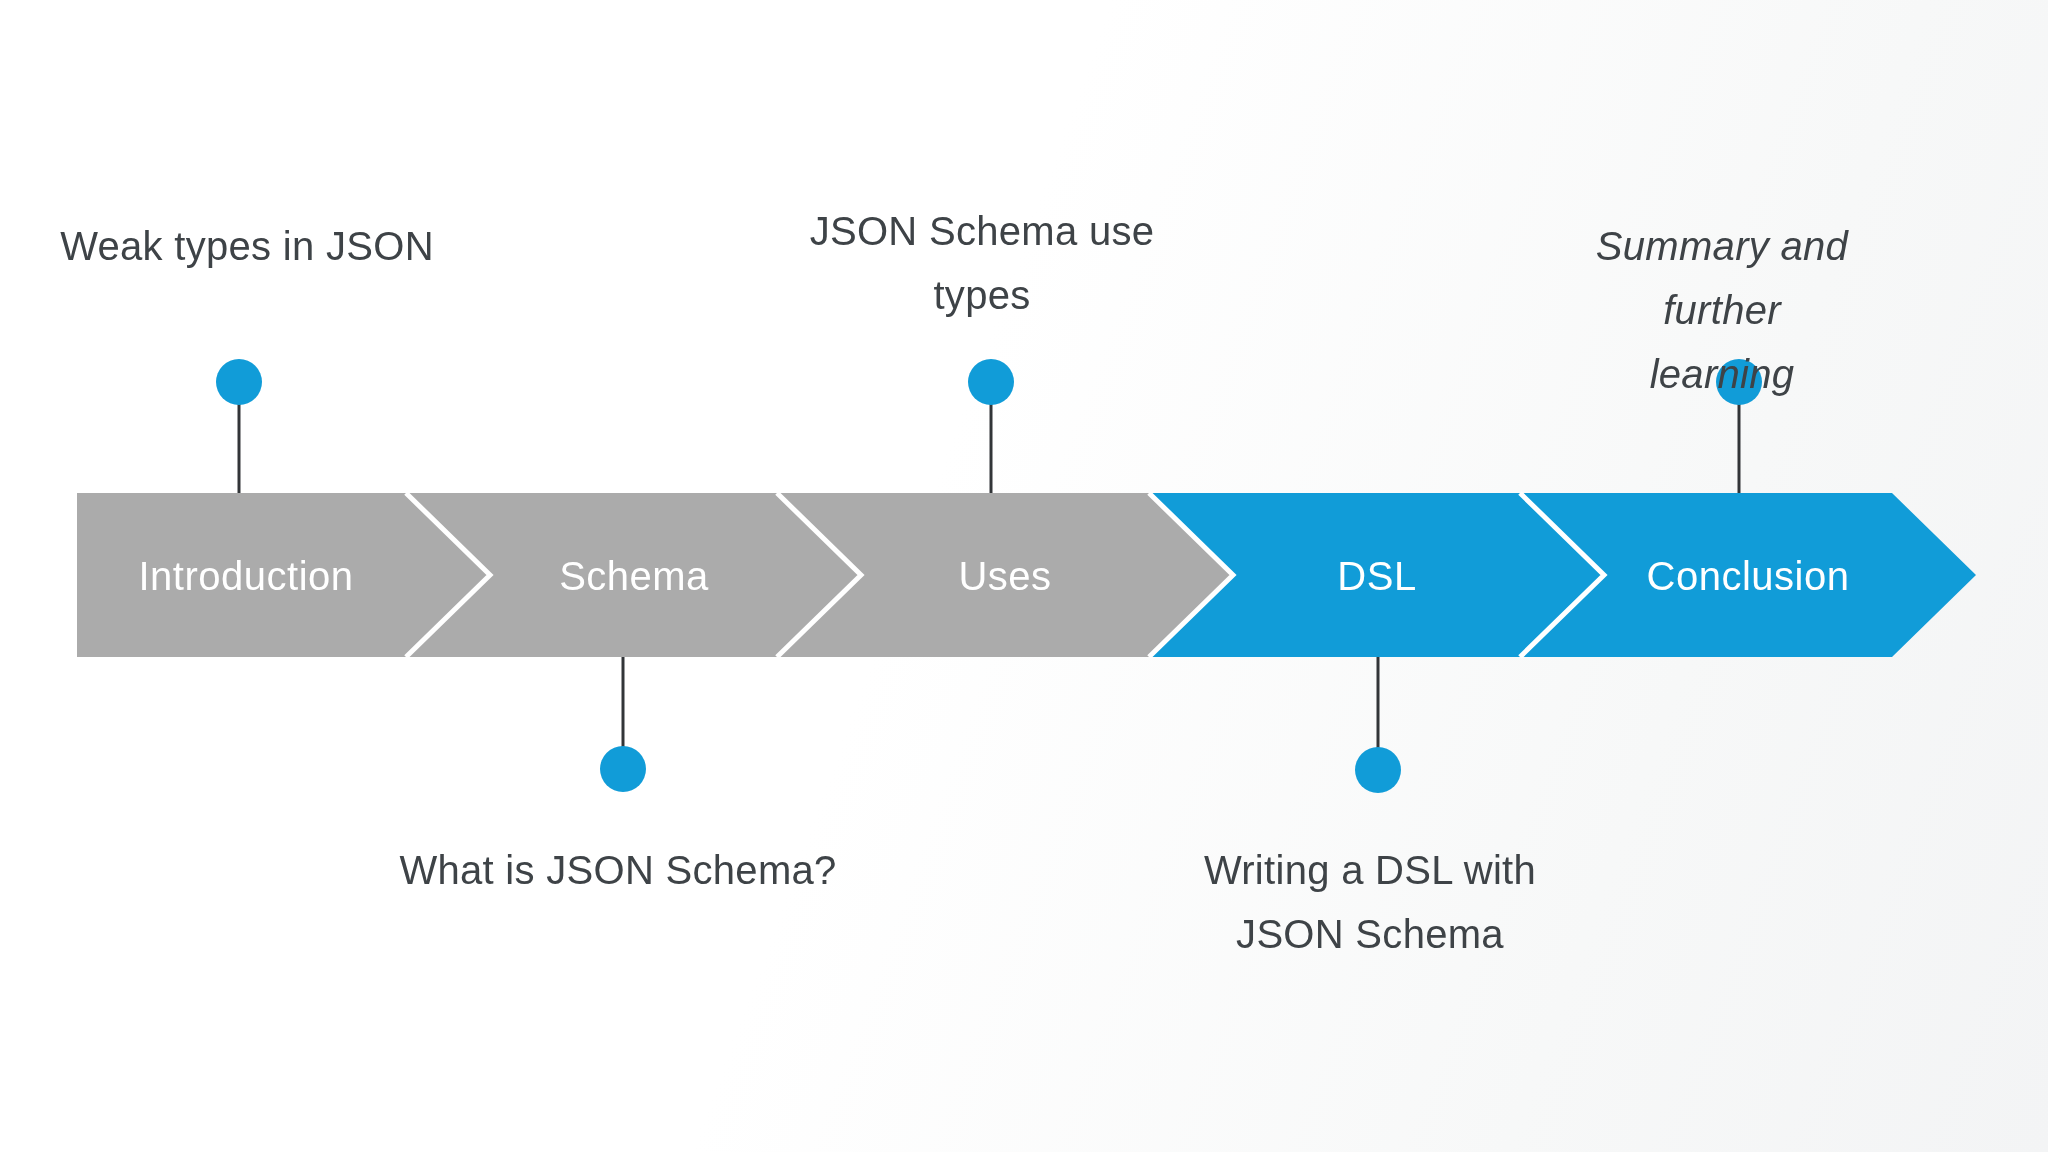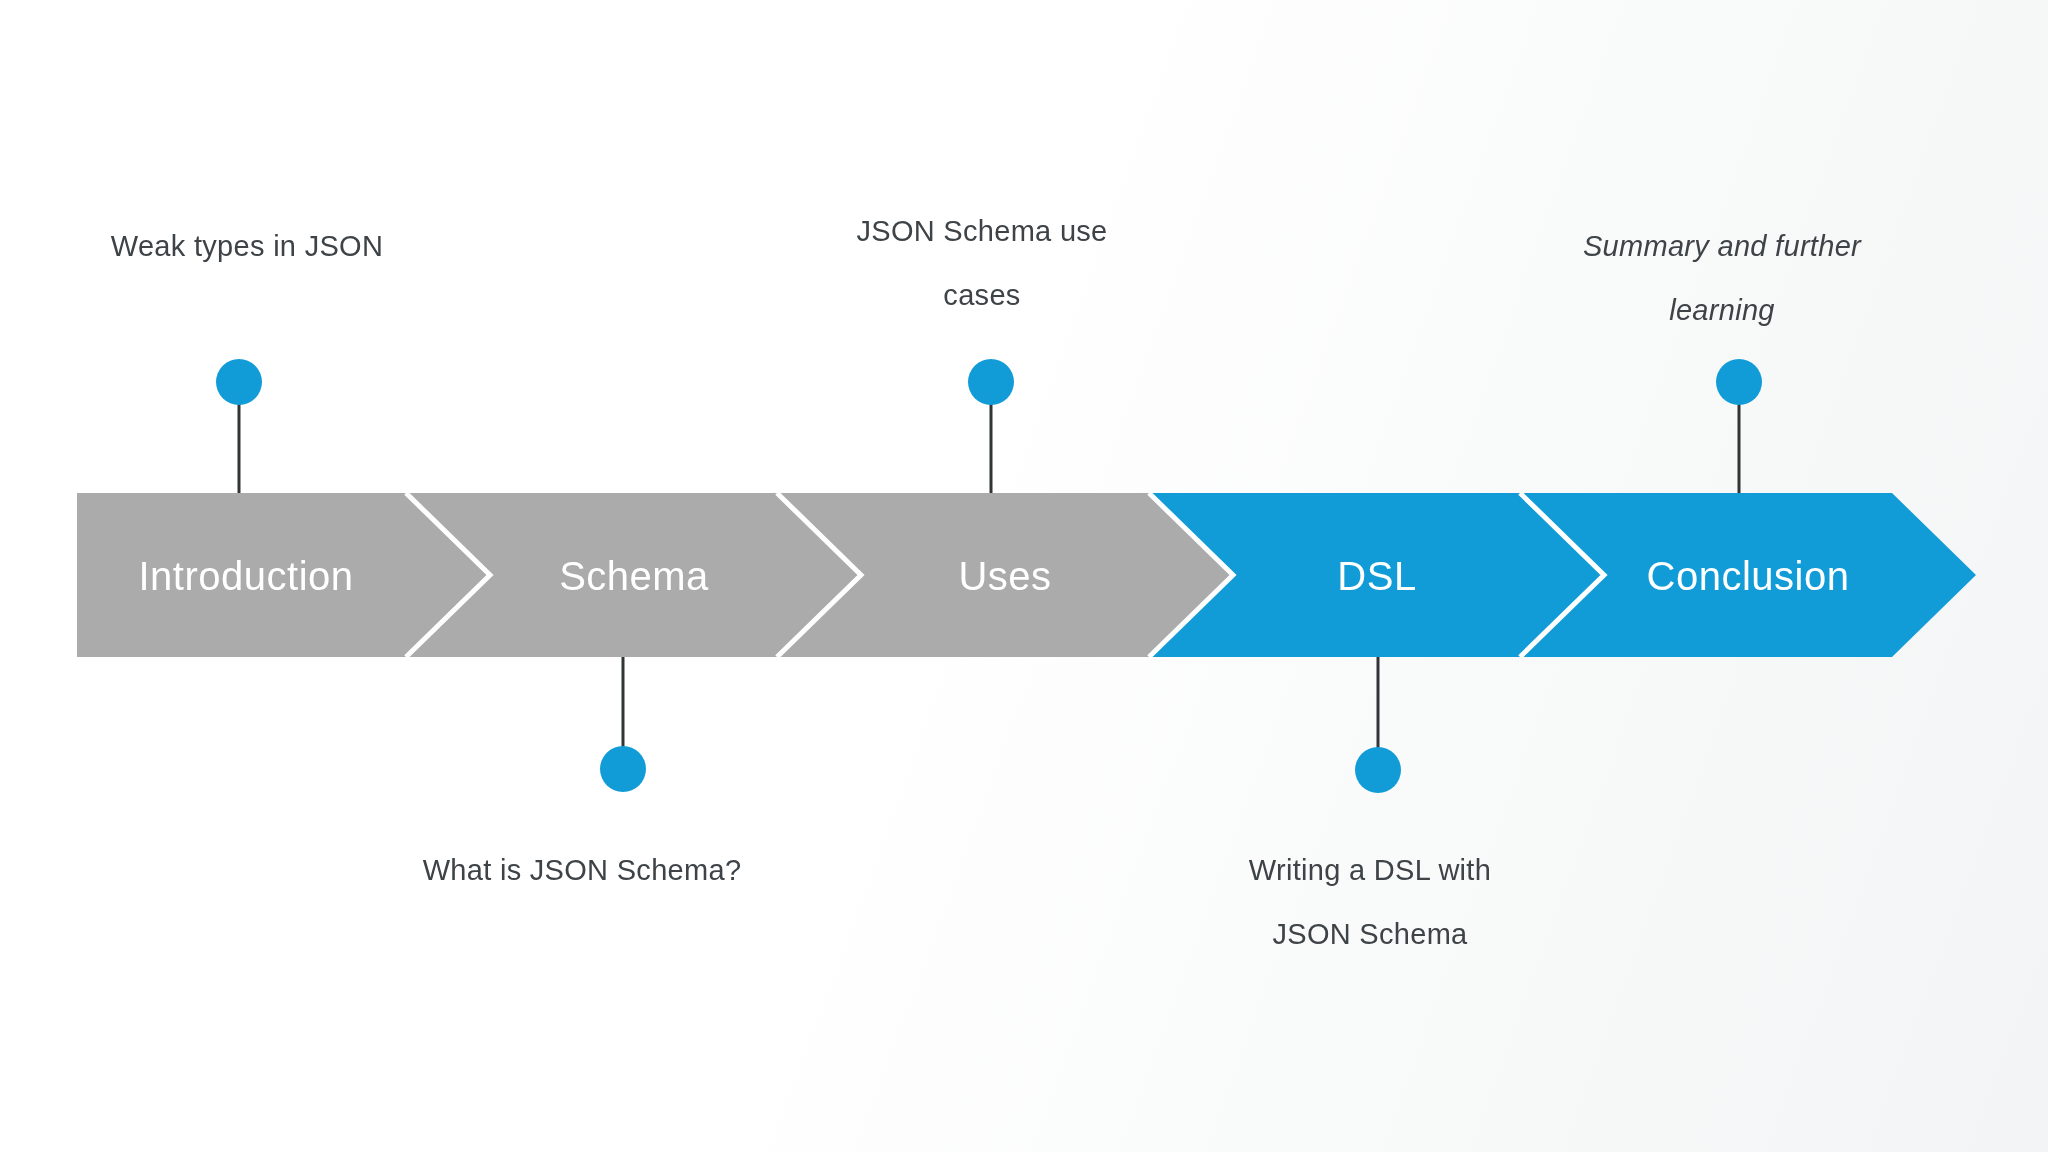--- a/index.html
+++ b/index.html
@@ -29,27 +29,27 @@
   .seg-label {
     font-size: 40px;
     fill: #ffffff;
     letter-spacing: 0.5px;
   }
   .callout {
     position: absolute;
     transform: translateX(-50%);
     white-space: pre-line;
     text-align: center;
-    font-size: 29px;
+    font-size: 40px;
     line-height: 64px;
     color: #3e4347;
     letter-spacing: 0.3px;
   }
   .callout-seg1 { left: 247px;  top: 214px; }
-  .callout-seg2 { left: 582px;  top: 838px; }
+  .callout-seg2 { left: 618px;  top: 838px; }
   .callout-seg3 { left: 982px;  top: 199px; }
   .callout-seg4 { left: 1370px; top: 838px; }
   .callout-seg5 { left: 1722px; top: 214px; font-style: italic; }
 </style>
 </head>
 <body>
 
 <div class="slide">
 
   <svg viewBox="0 0 2048 1152" aria-hidden="true">
@@ -80,19 +80,19 @@
     <circle cx="239" cy="382" r="23" fill="#119CD8"></circle>
     <circle cx="991" cy="382" r="23" fill="#119CD8"></circle>
     <circle cx="1739" cy="382" r="23" fill="#119CD8"></circle>
     <circle cx="623" cy="769" r="23" fill="#119CD8"></circle>
     <circle cx="1378" cy="770" r="23" fill="#119CD8"></circle>
   </svg>
 
   <div class="callout callout-seg1">Weak types in JSON</div>
   <div class="callout callout-seg2">What is JSON Schema?</div>
   <div class="callout callout-seg3">JSON Schema use
-cases</div>
+types</div>
   <div class="callout callout-seg4">Writing a DSL with
 JSON Schema</div>
   <div class="callout callout-seg5">Summary and further
 learning</div>
 
 </div>
 
 </body></html>

